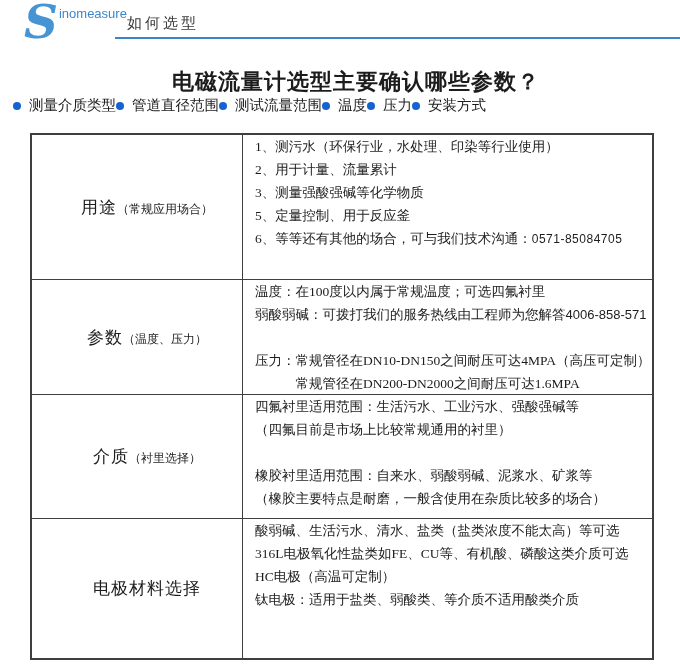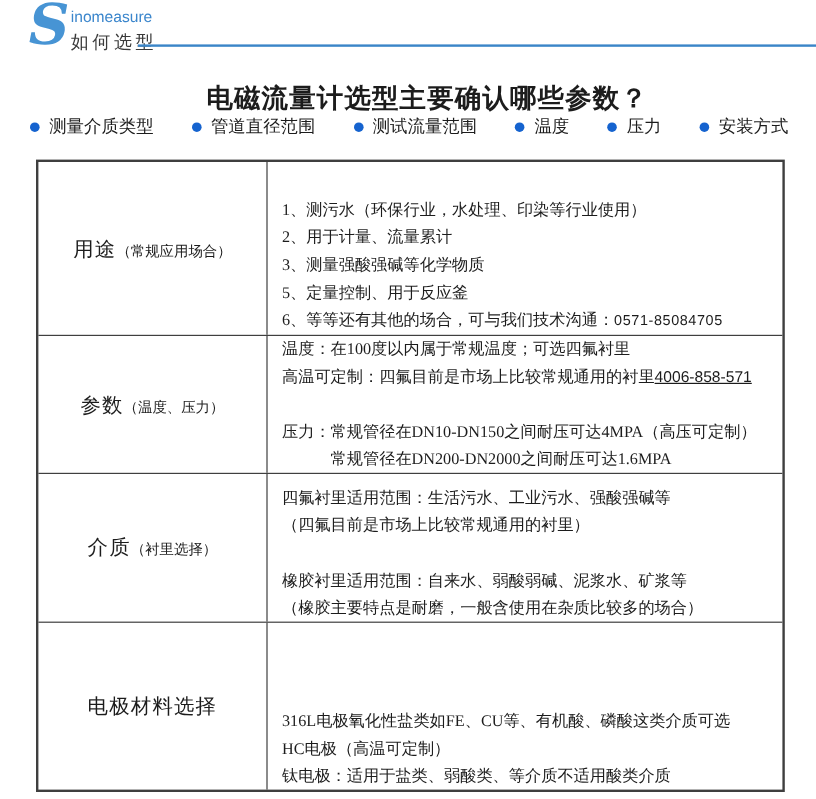--- a/index.html
+++ b/index.html
@@ -10,64 +10,64 @@
   }
   .page{position:relative;width:680px;height:666px;background:#fff;}
 
   
   .logo{position:absolute;left:24px;top:1px;display:flex;align-items:flex-start;}
   .logo-s{
     font-size:47px;line-height:42px;color:#4794d4;
     font-style:italic;font-weight:bold;
     font-family:"DejaVu Serif",serif;
   }
-  .logo-right{display:flex;flex-direction:column;margin-left:1px;margin-top:6px;}
+  .logo-right{display:flex;flex-direction:row;margin-left:1px;margin-top:6px;}
   .brand{color:#3b86cc;font-size:13px;line-height:13px;font-family:"Liberation Sans","DejaVu Sans",sans-serif;}
   .subtitle{color:#3a3a3a;font-size:15px;letter-spacing:3px;line-height:19px;margin-top:7px;}
   .header-rule{position:absolute;left:115px;right:0;top:37px;height:2px;background:#3a85c8;}
 
   
   .title{
     position:absolute;top:51px;left:0;width:680px;margin:16px;
     text-align:center;font-size:22px;font-weight:bold;letter-spacing:1px;
   }
 
   
   .bullets{
-    position:absolute;top:96px;left:25px;width:632px;
-    display:flex;justify-content:space-between;align-items:center;
+    position:absolute;top:96px;left:13px;width:632px;
+    display:flex;justify-content:flex-start;align-items:center;
   }
   .bullet-item{display:flex;align-items:center;font-size:14.5px;}
   .dot{width:8px;height:8px;border-radius:50%;background:#1563cf;margin-right:8px;flex:0 0 auto;}
 
   
   .sel-table{
     position:absolute;left:30px;top:133px;width:620px;
     border:2px solid #3f3f3f;background:#fff;
   }
   .t-row{display:flex;border-top:1.5px solid #3f3f3f;box-sizing:border-box;}
   .t-row:first-child{border-top:none;}
   .t-row:nth-child(1){height:144px;}
   .t-row:nth-child(2){height:115px;}
   .t-row:nth-child(3){height:124px;}
   .t-row:nth-child(4){height:140px;}
   .t-label{
     width:190px;flex:0 0 190px;border-right:1.5px solid #3f3f3f;
-    display:flex;align-items:center;justify-content:center;text-align:right;
+    display:flex;align-items:center;justify-content:center;text-align:right;padding-left:20px;
   }
   .label-main{font-size:17px;letter-spacing:1px;}
   .label-note{font-size:12px;}
   .t-content{
-    flex:1;display:flex;flex-direction:column;justify-content:flex-end;
+    flex:1;display:flex;flex-direction:column;justify-content:flex-start;
     padding:0 4px 0 12px;font-size:13.5px;overflow:hidden;
   }
   .content-line{line-height:23px;min-height:23px;white-space:nowrap;}
   .content-line.indent{padding-left:3em;}
   .phone-large{font-family:"Liberation Sans","DejaVu Sans",sans-serif;font-size:12px;letter-spacing:0.5px;}
-  .phone{font-family:"Liberation Sans","DejaVu Sans",sans-serif;font-size:13px;text-decoration:underline;}
+  .phone{font-family:"Liberation Sans","DejaVu Sans",sans-serif;font-size:13px;}
 </style>
 </head>
 <body>
 
 <div class="page">
 
   <header>
     <div class="logo">
       <span class="logo-s">S</span>
       <div class="logo-right">
@@ -131,21 +131,21 @@
 </div>
   </div>
 
   <div class="t-row">
     <div class="t-label">
       <span class="label-wrap"><span class="label-main">参数</span><span class="label-note">（温度、压力）</span></span>
     </div>
     <div class="t-content">
   <div class="content-line"><span class="line-text">温度：在100度以内属于常规温度；可选四氟衬里</span></div>
 
-  <div class="content-line"><span class="line-text">高温可定制：四氟目前是市场上比较常规通用的衬里</span><span class="phone">4006-858-571</span></div>
+  <div class="content-line"><span class="line-text">弱酸弱碱：可拨打我们的服务热线由工程师为您解答</span><span class="phone">4006-858-571</span></div>
 
   <div class="content-line"><span class="line-text"></span></div>
 
   <div class="content-line"><span class="line-text">压力：常规管径在DN10-DN150之间耐压可达4MPA（高压可定制）</span></div>
 
   <div class="content-line indent"><span class="line-text">常规管径在DN200-DN2000之间耐压可达1.6MPA</span></div>
 </div>
   </div>
 
   <div class="t-row">
@@ -163,20 +163,21 @@
 
   <div class="content-line"><span class="line-text">（橡胶主要特点是耐磨，一般含使用在杂质比较多的场合）</span></div>
 </div>
   </div>
 
   <div class="t-row">
     <div class="t-label">
       <span class="label-wrap"><span class="label-main">电极材料选择</span><span class="label-note"></span></span>
     </div>
     <div class="t-content">
+  <div class="content-line"><span class="line-text">酸弱碱、生活污水、清水、盐类（盐类浓度不能太高）等可选</span></div>
 
   <div class="content-line"><span class="line-text">316L电极氧化性盐类如FE、CU等、有机酸、磷酸这类介质可选</span></div>
 
   <div class="content-line"><span class="line-text">HC电极（高温可定制）</span></div>
 
   <div class="content-line"><span class="line-text">钛电极：适用于盐类、弱酸类、等介质不适用酸类介质</span></div>
 
 
 </div>
   </div>

